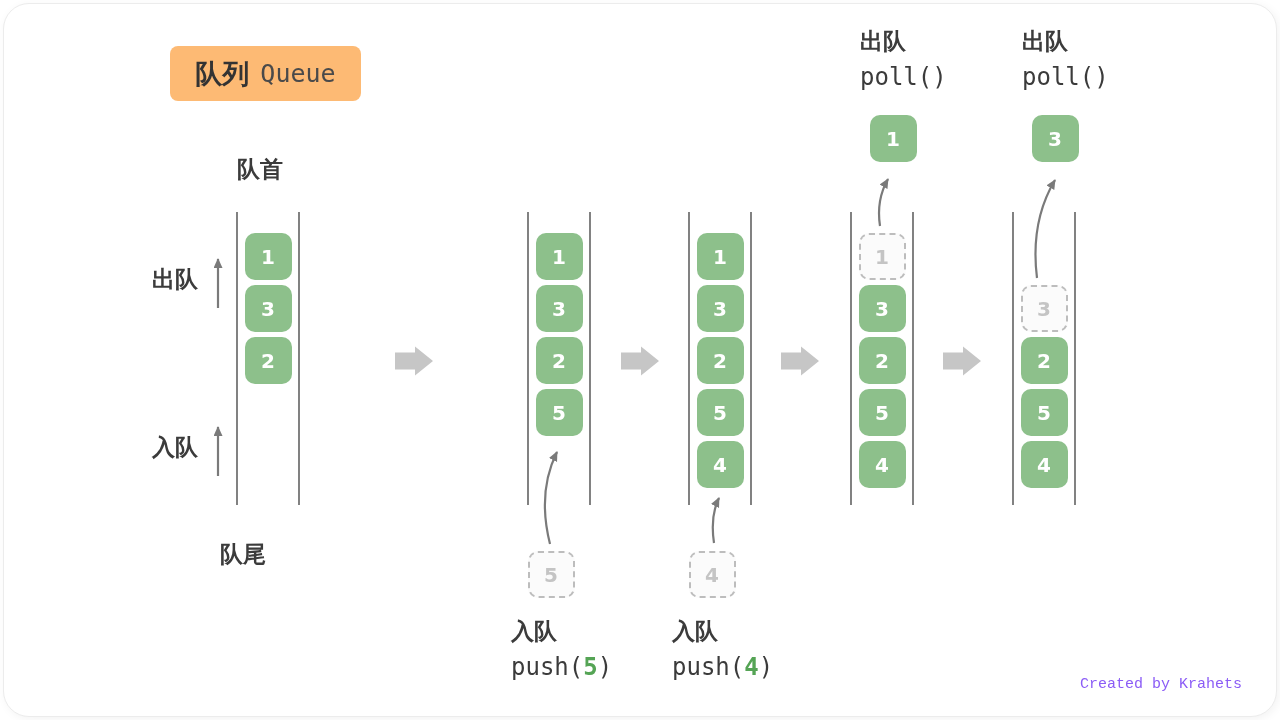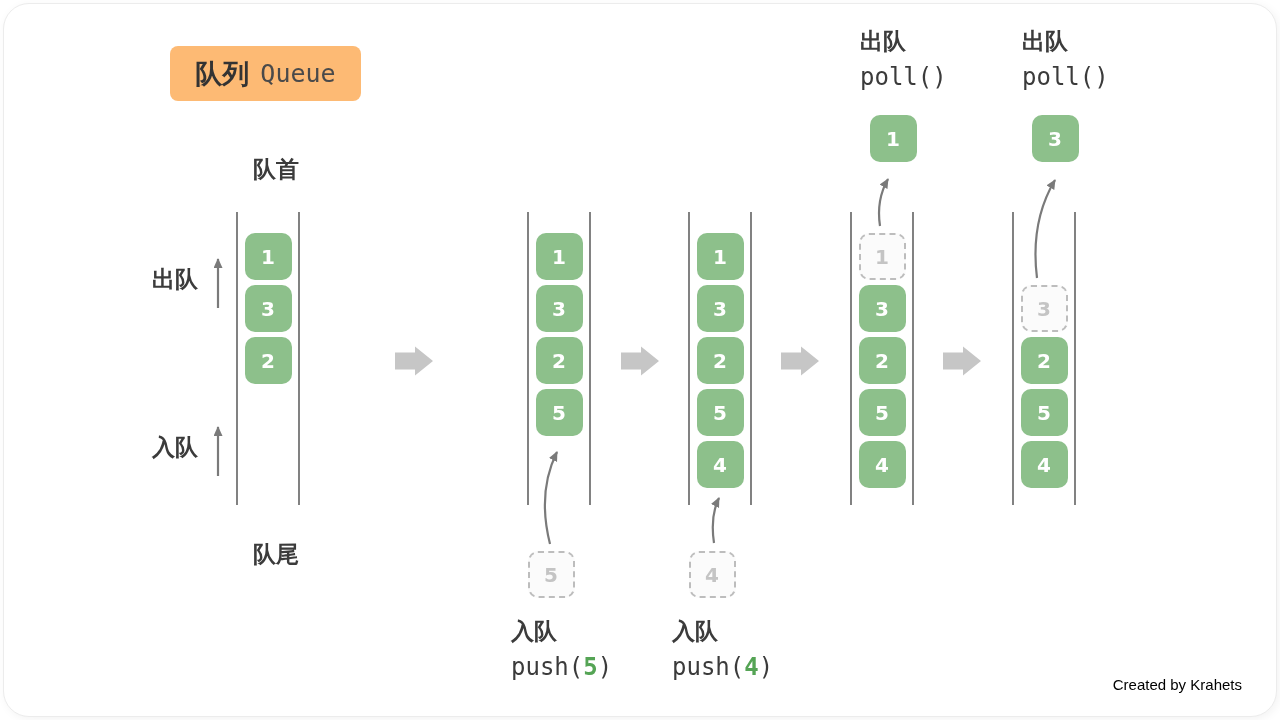--- a/index.html
+++ b/index.html
@@ -18,31 +18,31 @@
         border:1px solid #ececec;border-radius:26px;box-shadow:2px 2px 10px rgba(0,0,0,0.05);}
   .overlay{position:absolute;left:0;top:0;width:1280px;height:720px;}
   .wall{stroke:#4c4c4c;stroke-width:1.4;}
   .thin-arrow{stroke:var(--thin-arrow);stroke-width:2.2;fill:none;}
   .block-arrow{fill:var(--block-arrow);}
   .title-box{position:absolute;left:170px;top:46px;width:191px;height:55px;background:#fdba74;
              border-radius:8px;display:flex;align-items:center;justify-content:center;gap:11px;}
   .title-zh{font-size:27px;font-weight:bold;color:#333;}
   .title-en{font-family:"DejaVu Sans Mono",monospace;font-size:25px;color:#4a4a4a;}
   .zh-label{position:absolute;font-size:23px;font-weight:bold;color:var(--text-dark);line-height:1.2;}
-  .col-cap{width:62px;text-align:right;}
+  .col-cap{width:62px;text-align:left;}
   .cell{position:absolute;width:47px;height:47px;border-radius:10px;display:flex;align-items:center;
         justify-content:center;font-size:20px;font-weight:bold;}
   .cell.filled{background:var(--green);color:#fff;}
   .cell.dashed{border:2px dashed var(--dashed-border);background:#fbfbfb;color:var(--dashed-text);}
   .op{position:absolute;line-height:1;}
   .op-zh{font-size:23px;font-weight:bold;color:var(--text-dark);margin-bottom:12px;}
   .op-code{font-family:"DejaVu Sans Mono",monospace;font-size:24px;color:var(--text-dark);}
   .op-code .arg{color:var(--arg-green);font-weight:bold;}
-  .watermark{position:absolute;right:38px;top:676px;font-family:Liberation Sans, sans-serif;
-             font-size:15px;color:#000000;}
+  .watermark{position:absolute;right:38px;top:676px;font-family:Liberation Mono, monospace;
+             font-size:15px;color:#8b5cf6;}
 </style>
 </head>
 <body>
 
 <div class="canvas">
   <div class="card"></div>
 
   <svg class="overlay" viewBox="0 0 1280 720">
     <defs>
       <marker id="ah" markerUnits="userSpaceOnUse" markerWidth="14" markerHeight="14" refX="9" refY="4.5" orient="auto">
@@ -78,21 +78,21 @@
     <path class="thin-arrow" marker-end="url(#ah)" d="M880,226 Q876,200 888,179"></path>
     <path class="thin-arrow" marker-end="url(#ah)" d="M1037,278 Q1030,222 1055,180"></path>
   </svg>
 
   <div class="title-box">
     <span class="title-zh">队列</span>
     <span class="title-en">Queue</span>
   </div>
 
   <div class="zh-label col-cap" style="left:237px;top:156px;">队首</div>
-  <div class="zh-label col-cap" style="left:237px;top:541px;">队尾</div>
+  <div class="zh-label col-cap" style="left:220px;top:541px;">队尾</div>
   <div class="zh-label" style="left:152px;top:266px;">出队</div>
   <div class="zh-label" style="left:152px;top:434px;">入队</div>
 
   <div id="stages-root">
       <div class="cell filled" style="left: 244.5px; top: 233px;">1</div>
       <div class="cell filled" style="left: 244.5px; top: 285px;">3</div>
       <div class="cell filled" style="left: 244.5px; top: 337px;">2</div>
       <div class="cell filled" style="left: 535.5px; top: 233px;">1</div>
       <div class="cell filled" style="left: 535.5px; top: 285px;">3</div>
       <div class="cell filled" style="left: 535.5px; top: 337px;">2</div>

